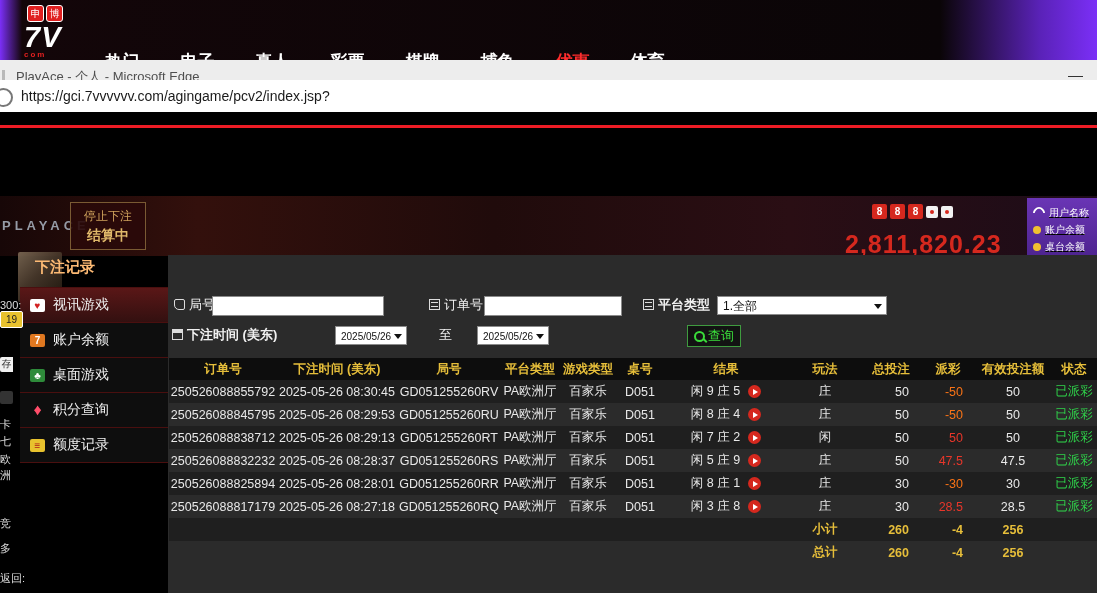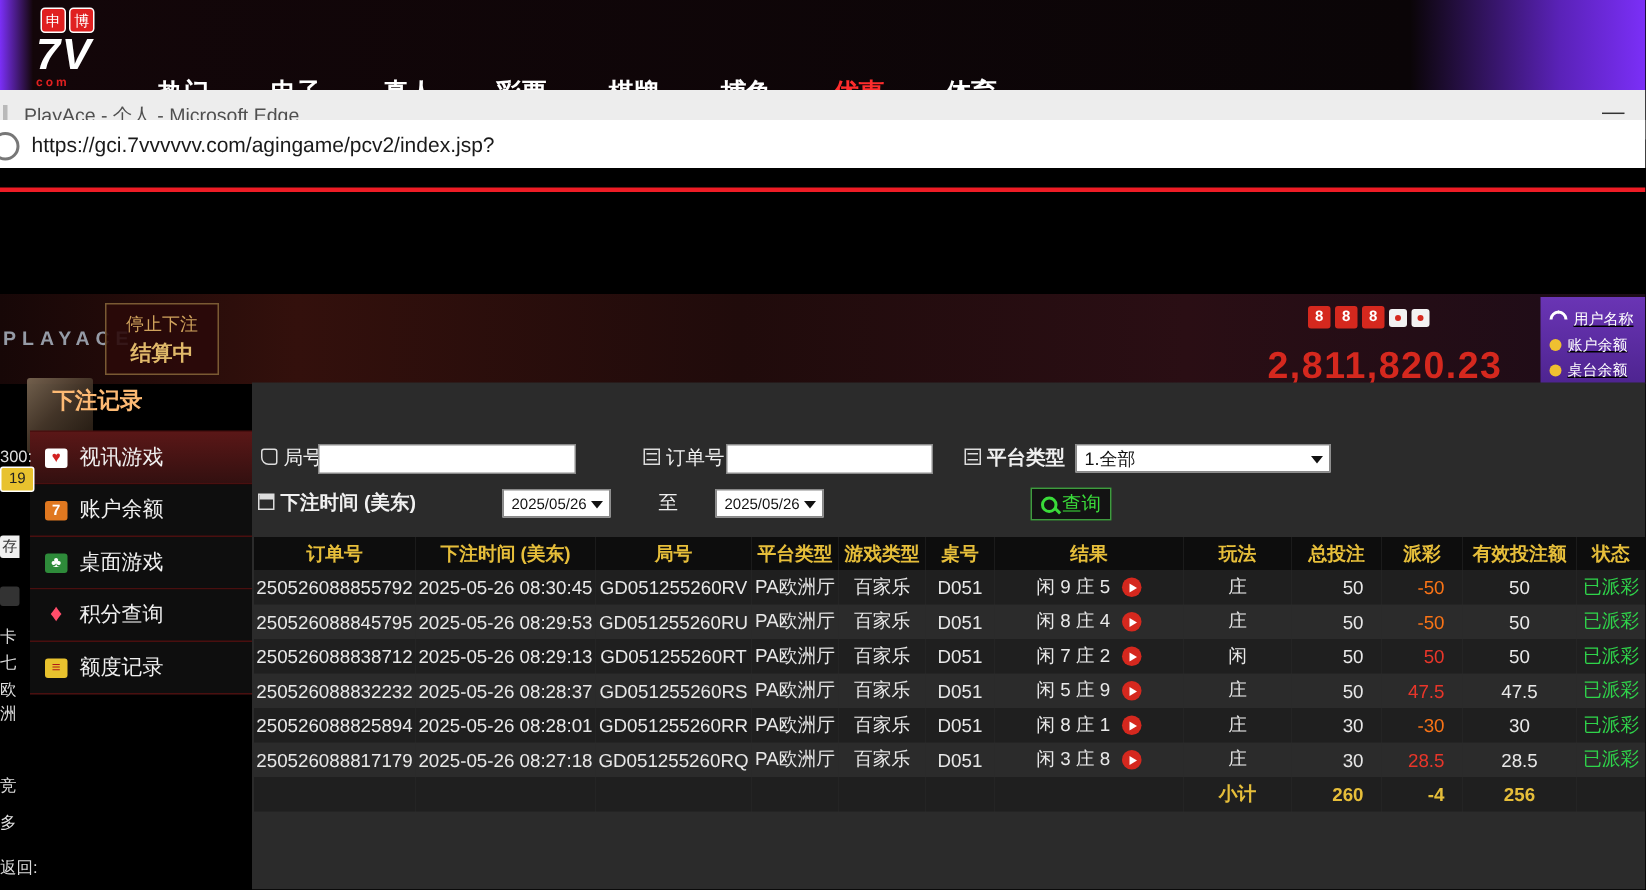--- a/index.html
+++ b/index.html
@@ -359,20 +359,34 @@
           <td></td>
           <td></td>
           <td></td>
           <td></td>
           <td>小计</td>
           <td class="num">260</td>
           <td class="num">-4</td>
           <td>256</td>
           <td></td>
         </tr>
+        <tr class="sumrow even">
+          <td></td>
+          <td></td>
+          <td></td>
+          <td></td>
+          <td></td>
+          <td></td>
+          <td></td>
+          <td>总计</td>
+          <td class="num">260</td>
+          <td class="num">-4</td>
+          <td>256</td>
+          <td></td>
+        </tr>
       </tbody>
     </table>
 </div>
 
 <div class="frag " style="top: 299px;">300:</div>
 <div class="frag badge" style="top: 311px;">19</div>
 <div class="frag box" style="top: 357px;">存</div>
 <div class="frag darkbox" style="top: 391px;"></div>
 <div class="frag " style="top: 417px;">卡</div>
 <div class="frag " style="top: 434px;">七</div>

